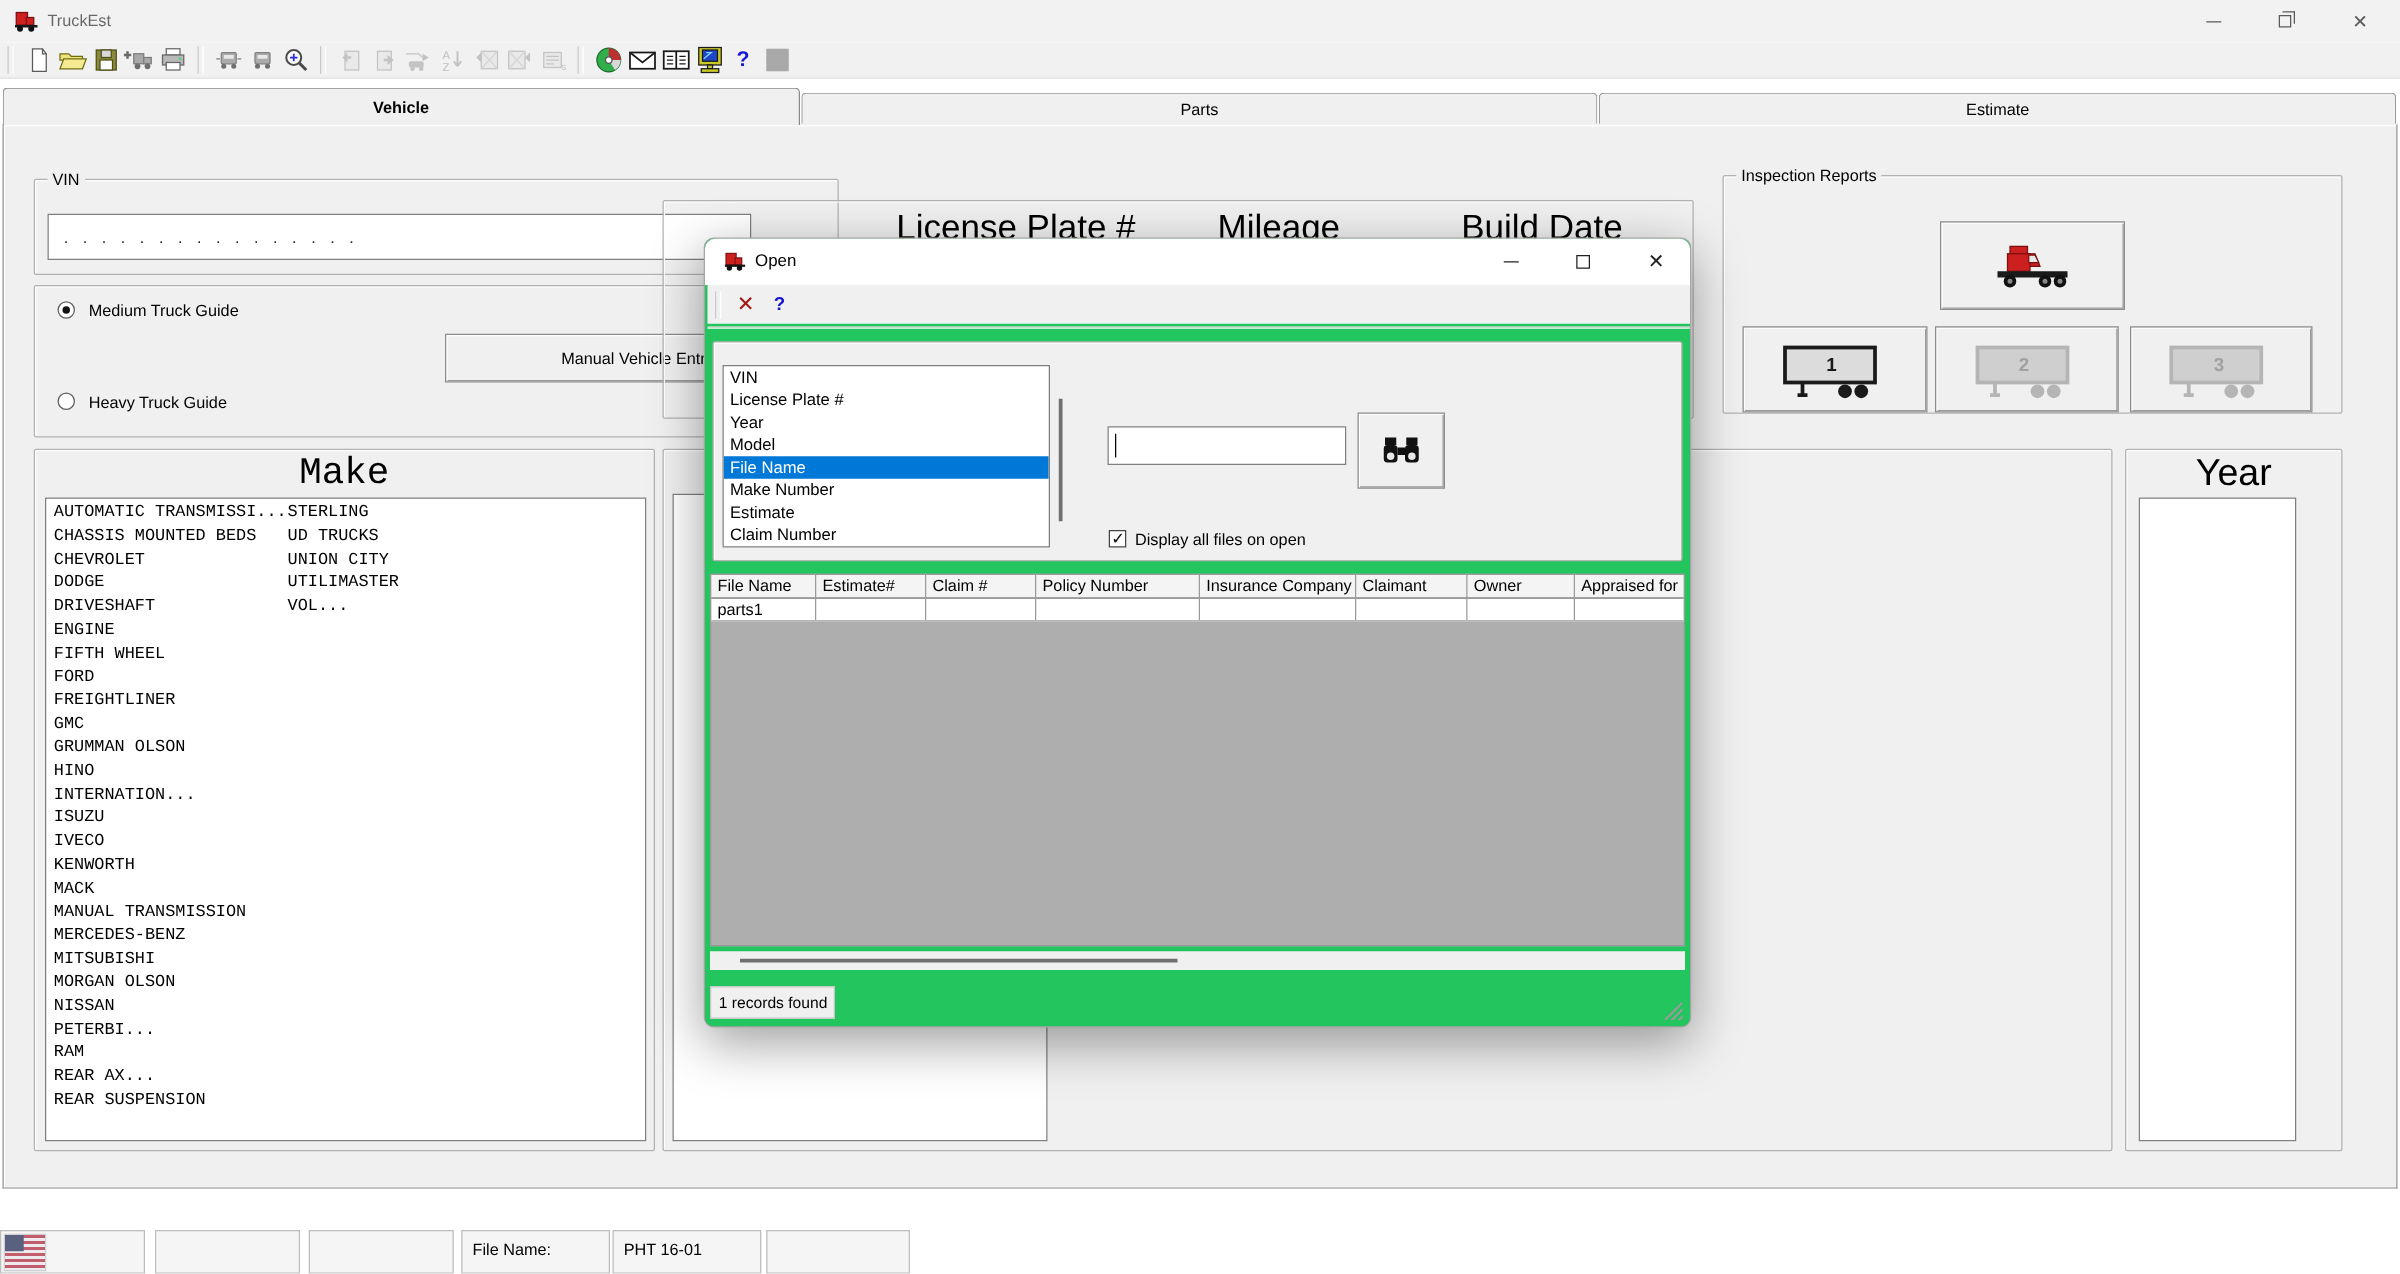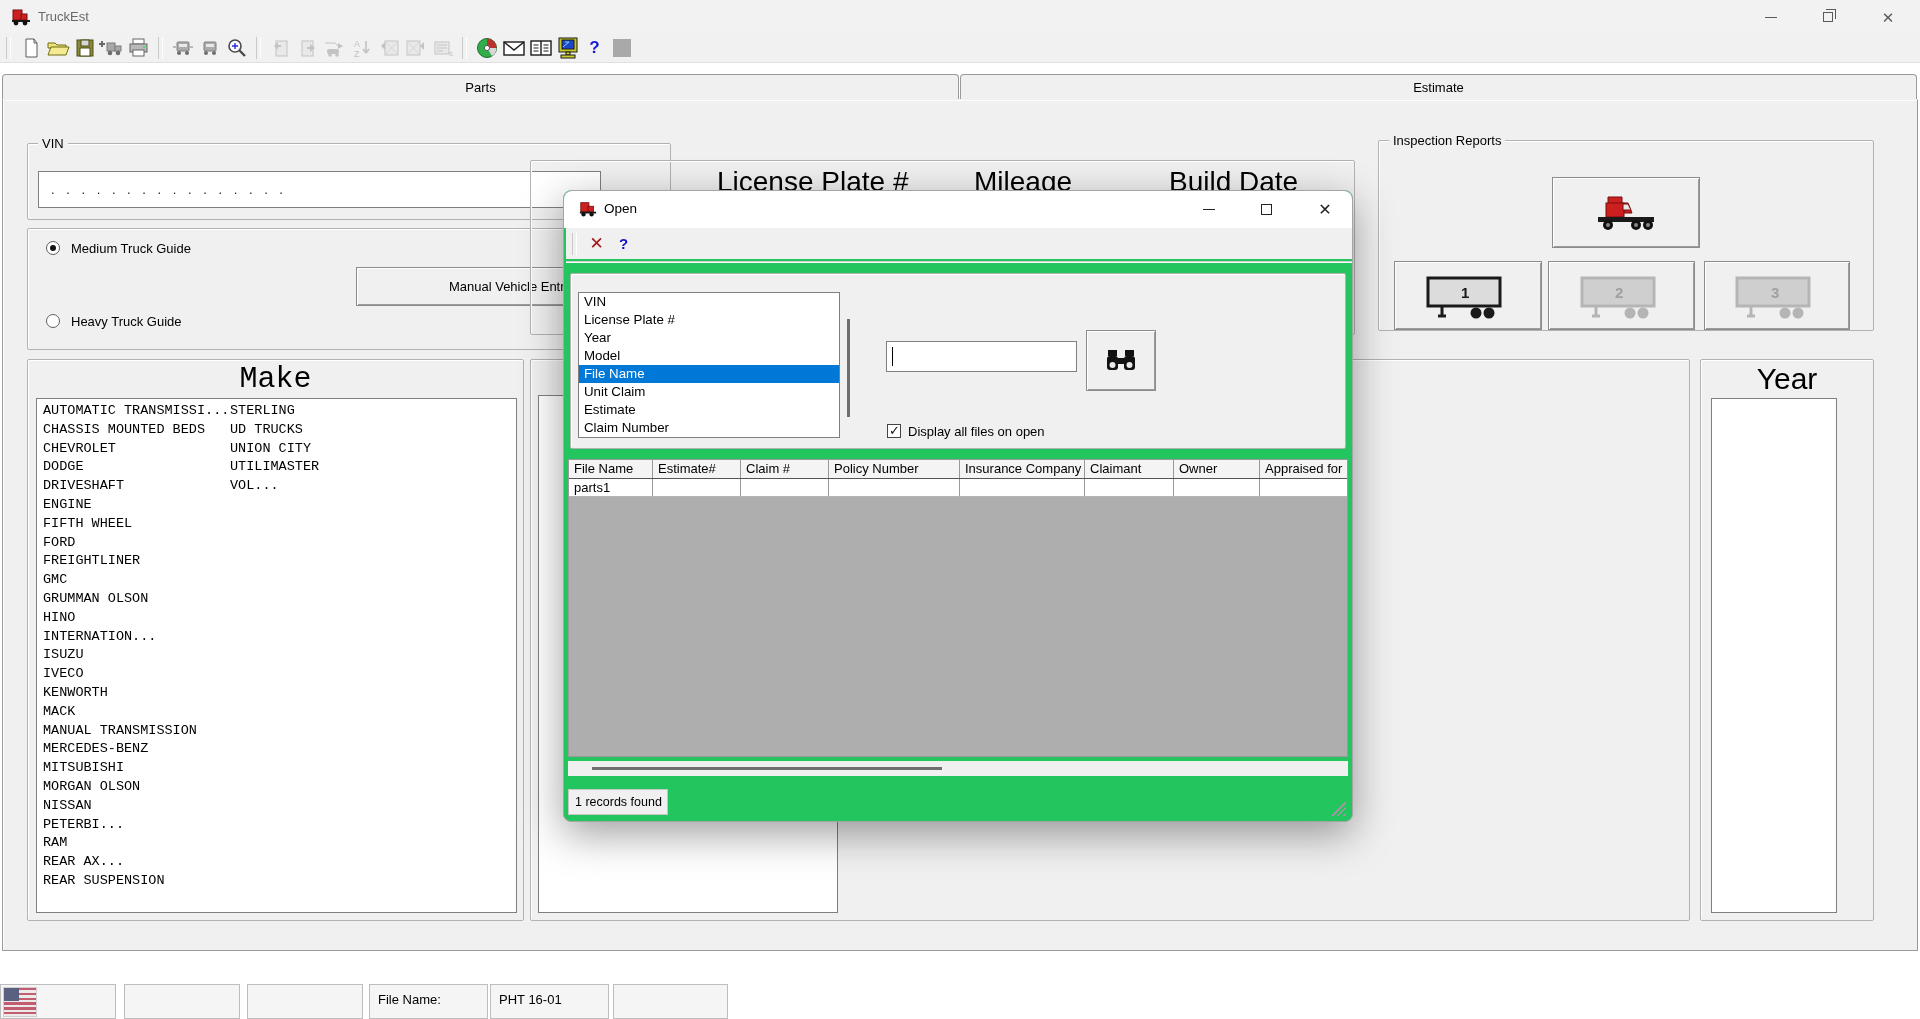--- a/index.html
+++ b/index.html
@@ -272,20 +272,21 @@
         <span class="help-q">?</span>
       </span>
     <span class="tb-ico">
         <svg width="22" height="22" viewBox="0 0 22 22">
           <rect x="2" y="2" width="18" height="18" fill="#a9a9a9"></rect>
         </svg>
       </span>
   </div>
 
   <div class="abs tabbar">
+    <div class="tab sel">Vehicle</div>
     <div class="tab">Parts</div>
     <div class="tab">Estimate</div>
   </div>
 
   <div class="abs panel"></div>
 
   <div class="groupbox" style="left:27px;top:143px;width:644px;height:77px;">
     <span class="gb-label">VIN</span>
     <div class="sunken" style="position:absolute;left:10px;top:27px;width:563px;height:37px;padding:10px 0 0 12px;letter-spacing:4px;color:#222;">. . . . . . . . . . . . . . . .</div>
   </div>
@@ -433,21 +434,21 @@
     <div class="dlg-sep-line"></div>
 
     <div class="groupbox" style="left:6px;top:82px;width:776px;height:176px;background:#f0f0f0;"></div>
 
     <div class="fieldlist">
       <div class="it">VIN</div>
       <div class="it">License Plate #</div>
       <div class="it">Year</div>
       <div class="it">Model</div>
       <div class="it sel">File Name</div>
-      <div class="it">Unit Claim</div>
+      <div class="it">Make Number</div>
       <div class="it">Estimate</div>
       <div class="it">Claim Number</div>
     </div>
     <div class="vscroll">
         <div class="vthumb"></div>
       </div>
 
     <div class="searchbox">
         <span class="caret"></span>
       </div>

